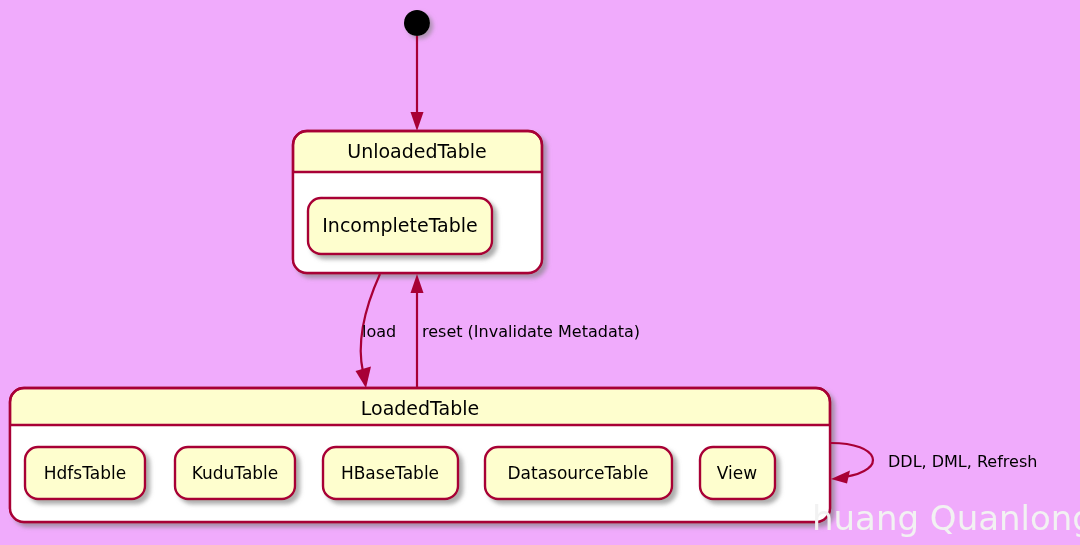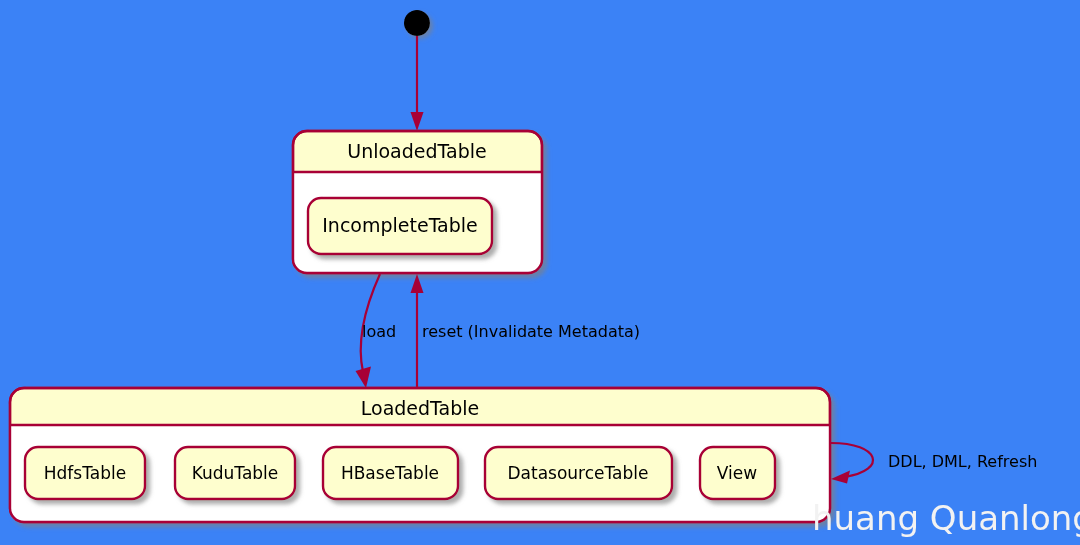--- a/index.html
+++ b/index.html
@@ -4,21 +4,21 @@
 <style>
   html, body {
     margin: 0;
     padding: 0;
     background: #FFFFFF;
   }
   #diagram-canvas {
     position: relative;
     width: 1080px;
     height: 545px;
-    background: #3b82f6;
+    background: #f0abfc;
     font-family: "DejaVu Sans", sans-serif;
     overflow: hidden;
   }
   #diagram-svg {
     position: absolute;
     left: 0;
     top: 0;
     width: 1080px;
     height: 545px;
   }

